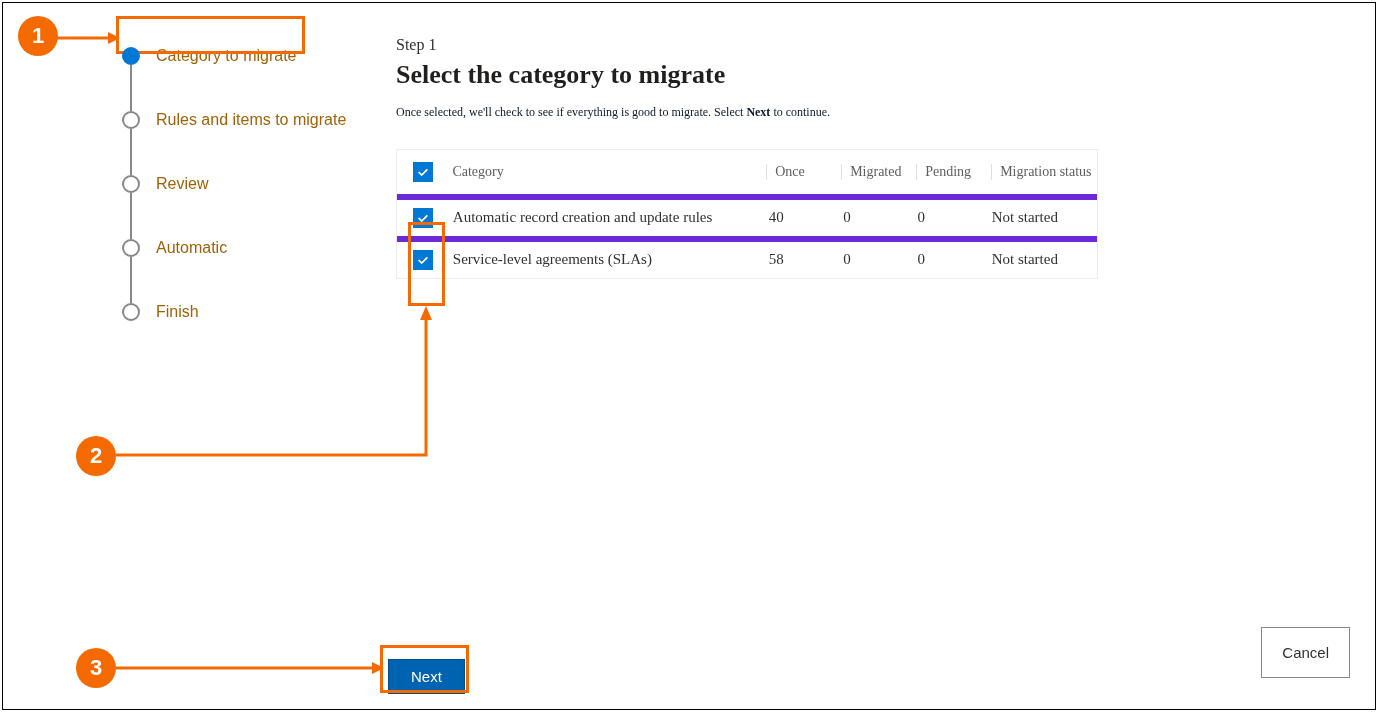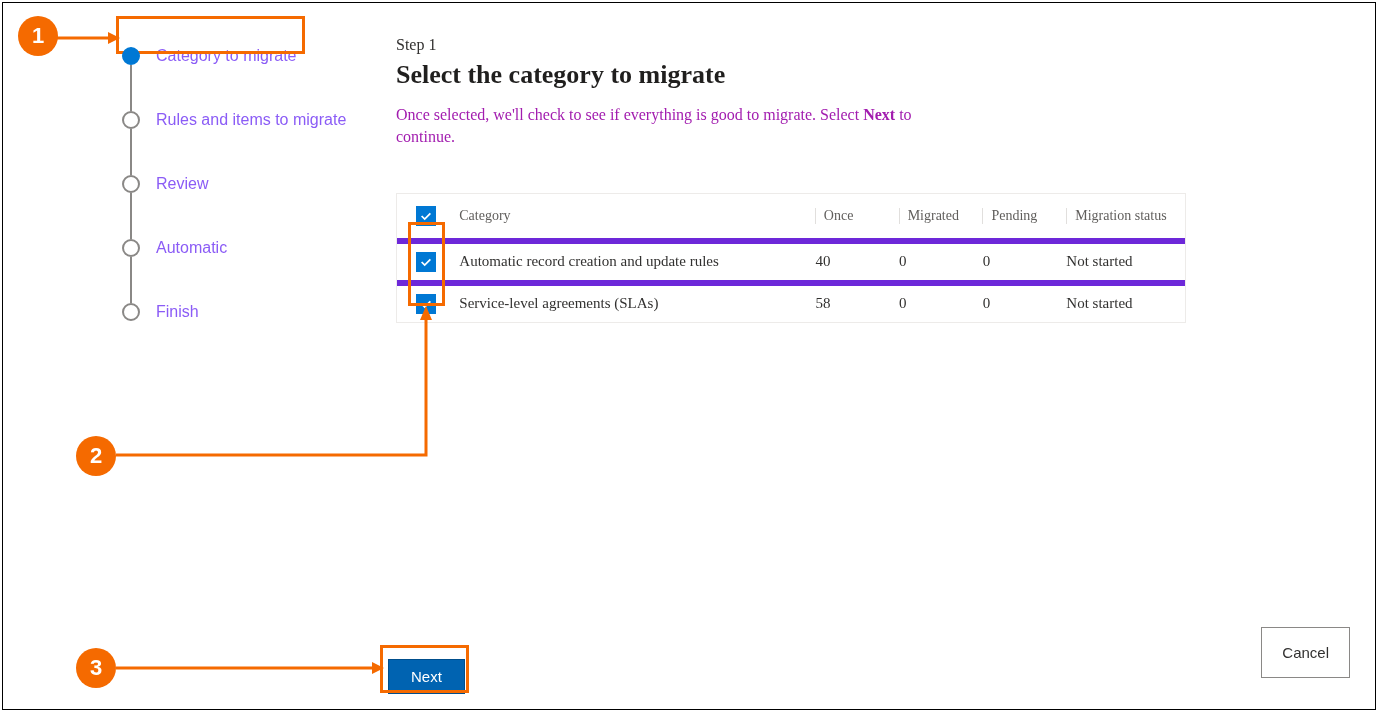--- a/index.html
+++ b/index.html
@@ -39,21 +39,21 @@
       z-index: 2;
       flex-shrink: 0;
     }
     .step.active .step-dot {
       background: #0078d4;
       border-color: #0078d4;
     }
     .step-label {
       margin-left: 16px;
       font-size: 16px;
-      color: #8b5cf6;
+      color: #a16207;
       white-space: nowrap;
     }
     .step-line {
       position: absolute;
       left: 8px;
       top: 41px;
       width: 2px;
       height: 46px;
       background: #8a8886;
       z-index: 1;
@@ -73,32 +73,32 @@
       color: #323130;
       margin-bottom: 6px;
     }
     .title {
       font-size: 26px;
       font-weight: 600;
       color: #201f1e;
       margin-bottom: 14px;
     }
     .desc {
-      font-size: 16px;
-      color: #a21caf;
+      font-size: 12px;
+      color: #0f172a;
       line-height: 1.4;
       max-width: 560px;
-      margin-bottom: 44px;
+      margin-bottom: 28px;
     }
     .desc b { font-weight: 600; }
 
     
     .table {
       border: 1px solid #edebe9;
-      width: 790px;
+      width: 702px;
     }
     .thead, .trow {
       display: flex;
       align-items: center;
     }
     .thead {
       height: 44px;
       color: #605e5c;
       font-size: 14px;
     }

